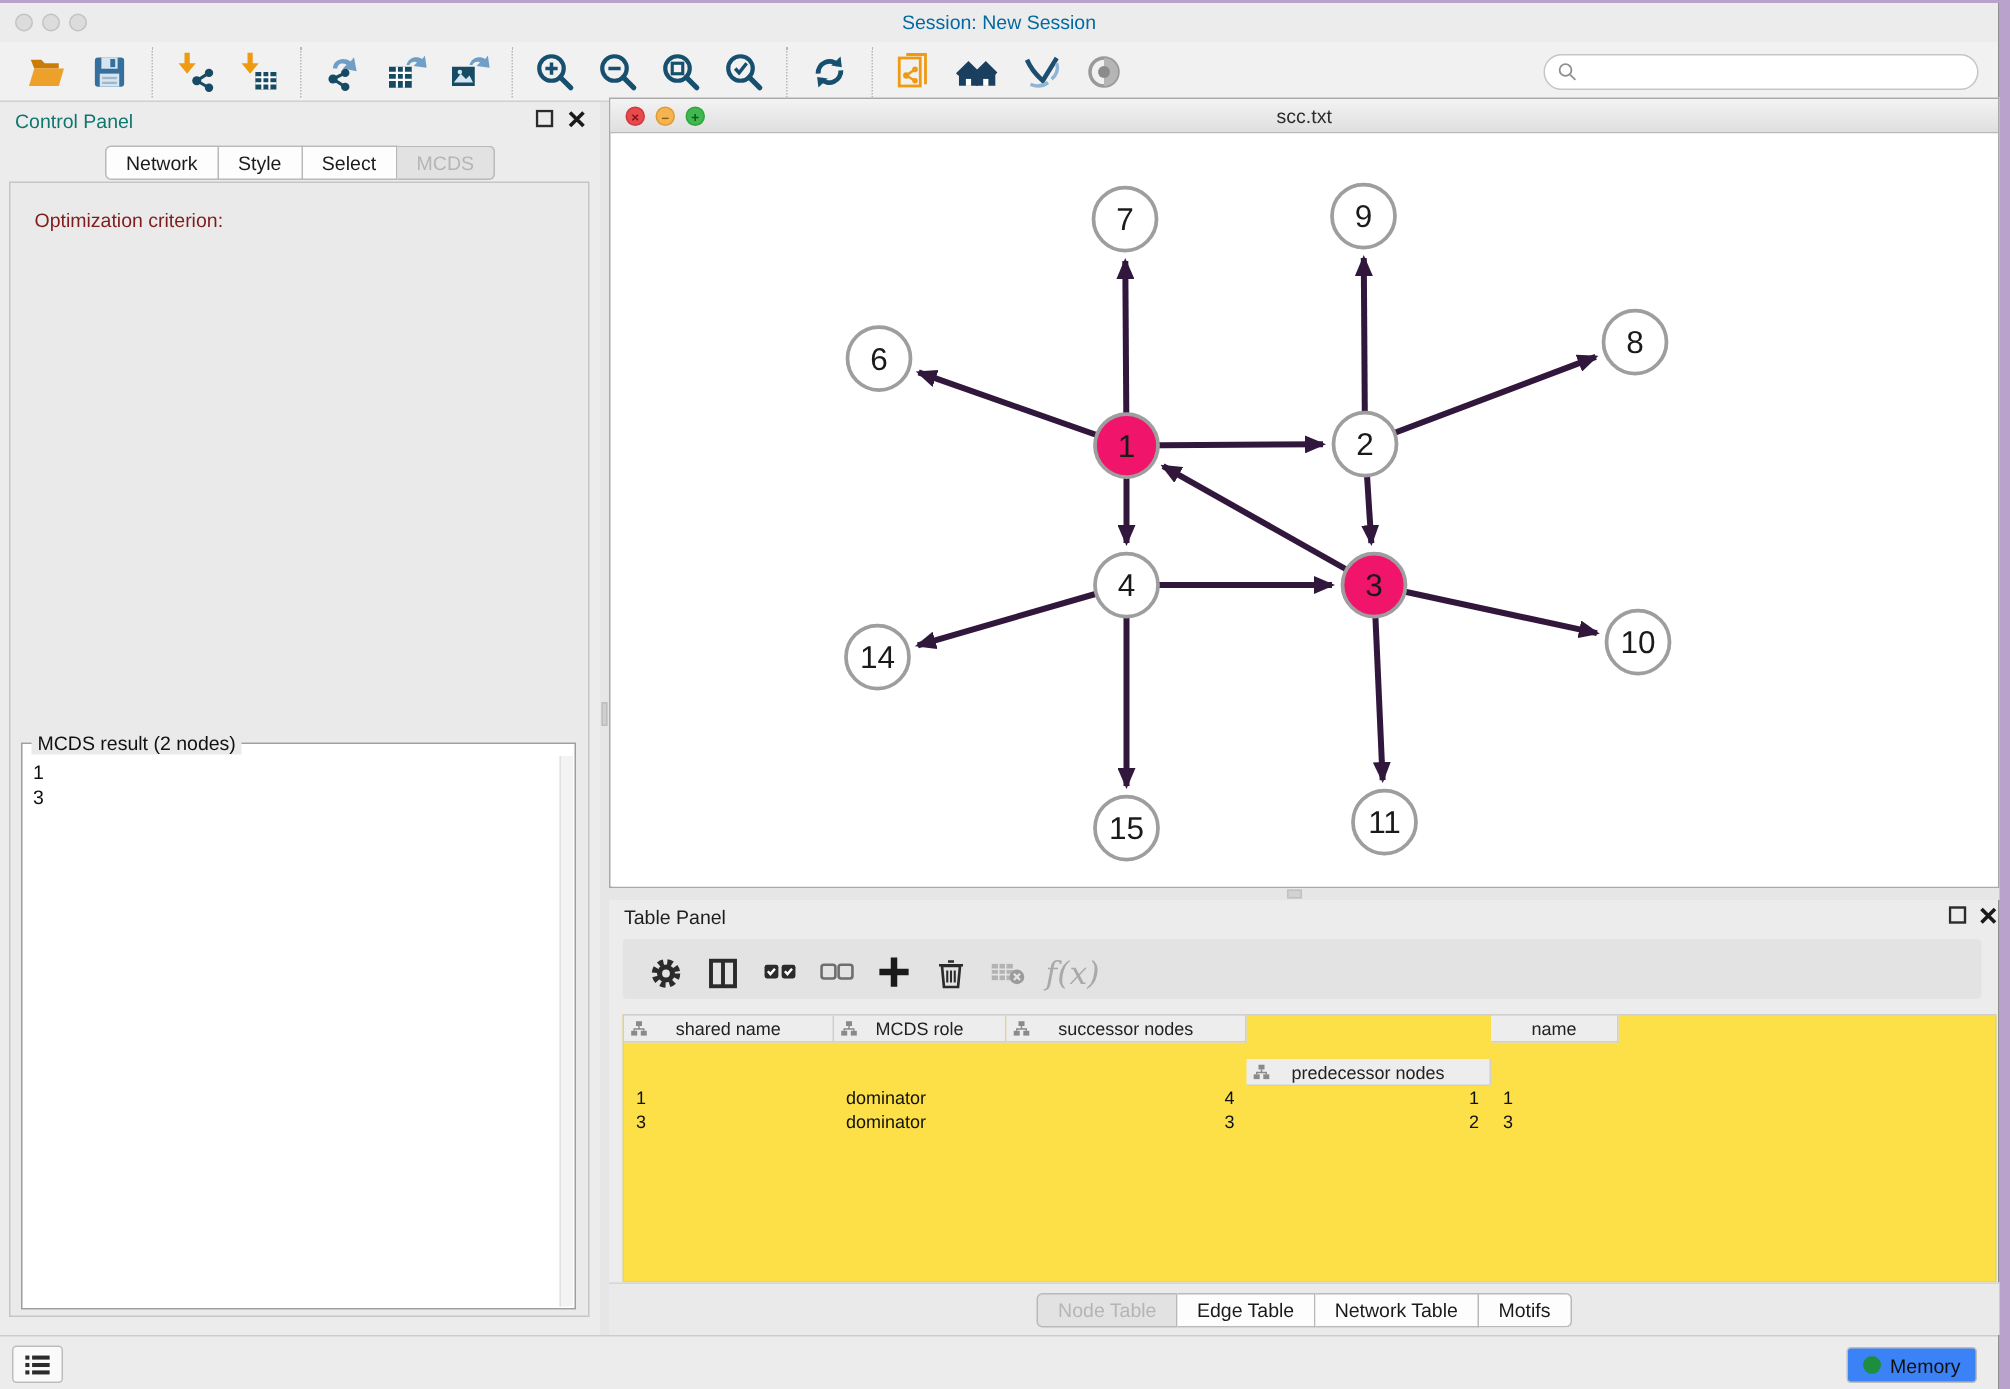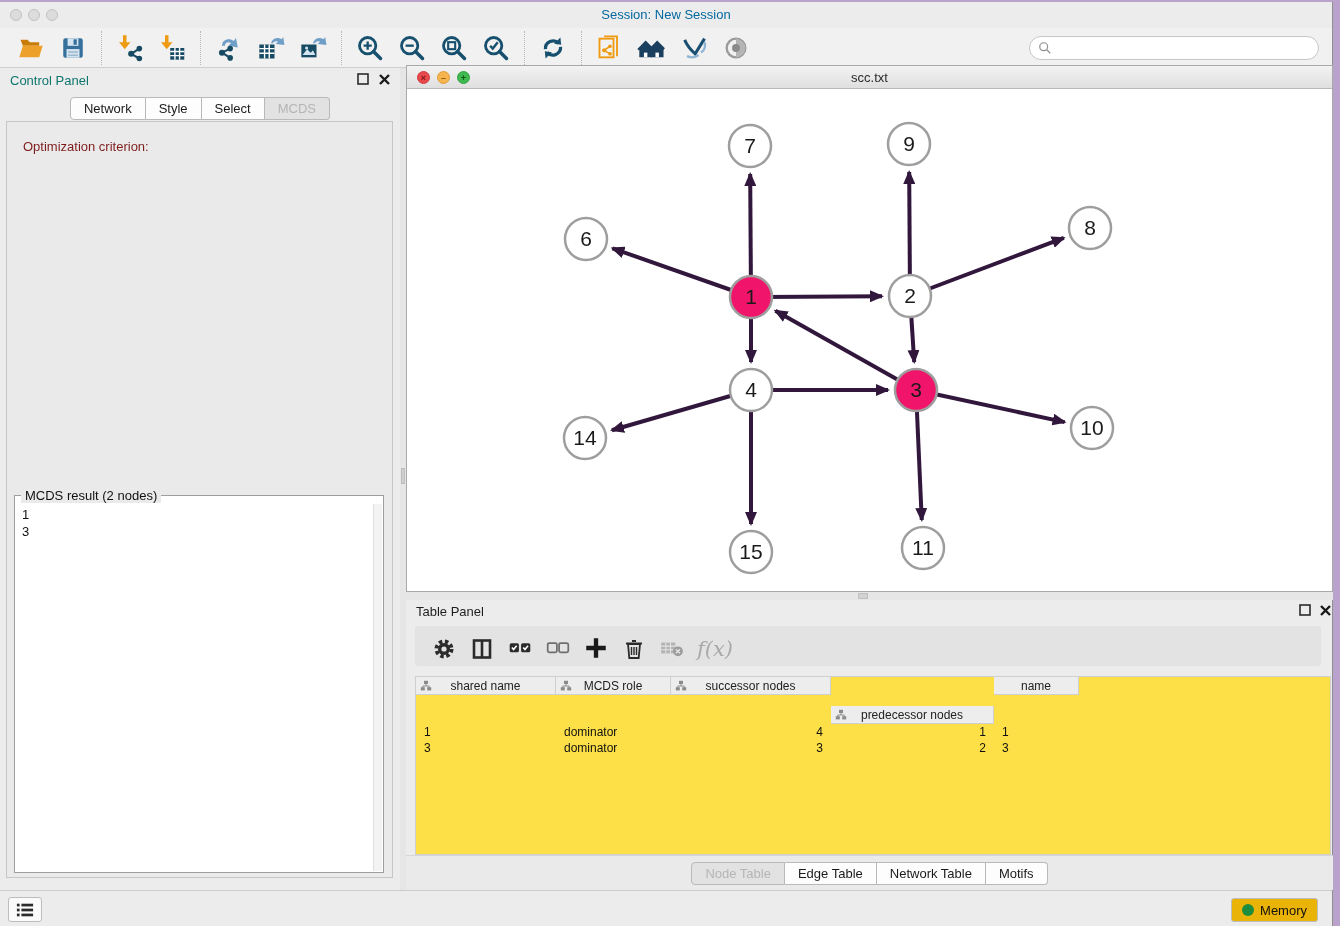--- a/index.html
+++ b/index.html
@@ -68,21 +68,21 @@
   .thead{display:flex;}
   .th{background:#ededed;border-right:1px solid #cfcfcf;border-bottom:1px solid #cfcfcf;height:18px;display:flex;align-items:center;justify-content:center;font-size:12px;color:#222;gap:5px;box-sizing:border-box;position:relative;}
   .th .tree{position:absolute;left:4px;top:3px;}
   .trow{display:flex;font-size:12px;color:#111;height:16px;align-items:center;}
   .td{box-sizing:border-box;padding:0 8px;overflow:hidden;white-space:nowrap;}
   .td.r{text-align:right;}
   .tp-footer{position:absolute;left:0px;top:255px;width:927px;height:35px;background:#eaeaea;border-top:1px solid #d6d6d6;display:flex;justify-content:center;align-items:flex-start;padding-top:6px;box-sizing:border-box;}
   
   .statusbar{position:absolute;left:0;top:888px;width:100%;height:36px;background:#ececec;border-top:1px solid #cccccc;}
   .sb-left-btn{position:absolute;left:8px;top:6px;width:34px;height:25px;background:#fafafa;border:1px solid #bdbdbd;border-radius:3px;display:flex;align-items:center;justify-content:center;box-sizing:border-box;}
-  .memory-btn{position:absolute;right:14px;top:7px;height:24px;background:#eab308;border:1px solid #bdbdbd;border-radius:3px;display:flex;align-items:center;gap:6px;padding:0 10px;font-size:13px;color:#111;box-sizing:border-box;}
+  .memory-btn{position:absolute;right:14px;top:7px;height:24px;background:#3b82f6;border:1px solid #bdbdbd;border-radius:3px;display:flex;align-items:center;gap:6px;padding:0 10px;font-size:13px;color:#111;box-sizing:border-box;}
   .mem-dot{width:12px;height:12px;border-radius:50%;background:#1e8e3e;}
   svg{display:block;}
 </style>
 </head>
 <body>
 
 <div class="app-window">
 
   <div class="titlebar">
     <span class="traffic inactive" style="left:10px"></span>

